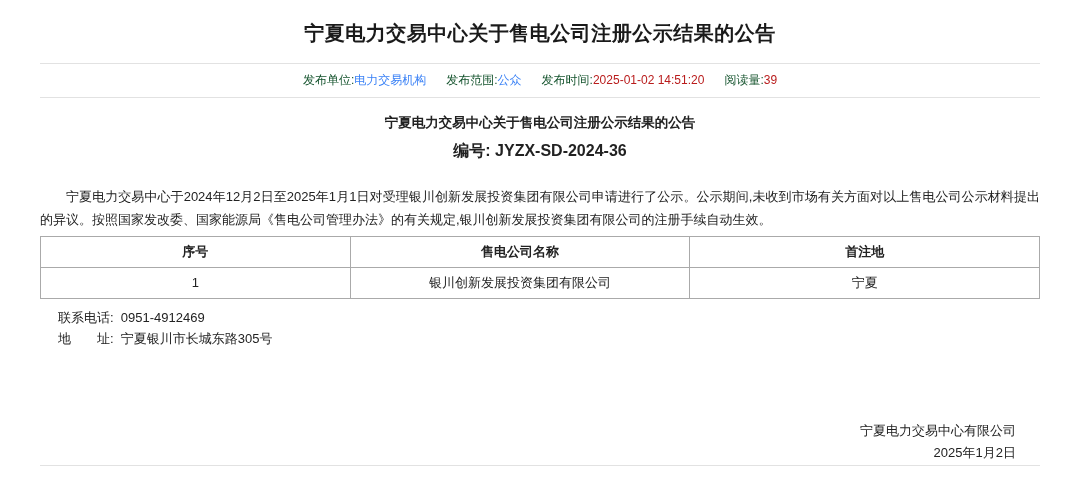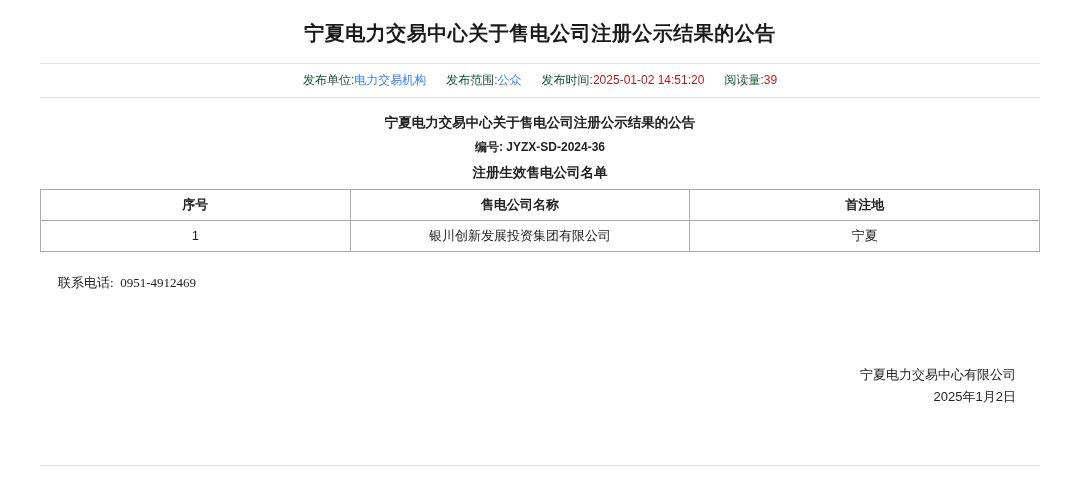--- a/index.html
+++ b/index.html
@@ -60,22 +60,22 @@
   }
   .sub-title {
     text-align: center;
     font-weight: bold;
     font-size: 13.5px;
     margin-bottom: 2px;
   }
   .doc-number {
     text-align: center;
     font-weight: bold;
-    font-size: 12px;
-    margin-bottom: 5px;
+    font-size: 16px;
+    margin-bottom: 22px;
   }
   .para {
     text-indent: 2em;
     text-align: justify;
     margin: 0 0 4px 0;
     font-size: 13px;
     line-height: 1.75;
   }
   .list-title {
     text-align: center;
@@ -99,25 +99,24 @@
     font-weight: bold;
     height: 22px;
   }
   table.reg-table td {
     height: 20px;
   }
   .col-1 { width: 31%; }
   .col-2 { width: 34%; margin-left: 20px; }
   .col-3 { width: 35%; }
   .contact-block {
-    margin-top: 20px;
+    margin-top: 8px;
     font-size: 13px;
     line-height: 1.65;
     padding-left: 18px;
-    font-family: Liberation Serif, serif;
   }
   .contact-row {
     white-space: pre;
   }
   .sign-block {
     margin-top: 70px;
     text-align: right;
     font-size: 13px;
     line-height: 1.7;
     padding-right: 24px;
@@ -139,42 +138,43 @@
 
   <div class="meta-bar">
     <span class="meta-item"><span class="meta-label">发布单位:</span><a class="meta-value-link" href="#">电力交易机构</a></span><span class="meta-item"><span class="meta-label">发布范围:</span><a class="meta-value-link" href="#">公众</a></span><span class="meta-item"><span class="meta-label">发布时间:</span><span class="meta-value-red">2025-01-02 14:51:20</span></span><span class="meta-item"><span class="meta-label">阅读量:</span><span class="meta-value-red">39</span></span>
   </div>
 
   <div class="body-wrap">
 
     <div class="sub-title">宁夏电力交易中心关于售电公司注册公示结果的公告</div>
     <div class="doc-number">编号: JYZX-SD-2024-36</div>
 
+    <p class="para">宁夏电力交易中心于2024年12月2日至2025年1月1日对受理银川创新发展投资集团有限公司申请进行了公示。公示期间,未收到市场有关方面对以上售电公司公示材料提出的异议。按照国家发改委、国家能源局《售电公司管理办法》的有关规定,银川创新发展投资集团有限公司的注册手续自动生效。</p>
 
-    <div class="list-title">注册生效售电公司名单</div>
 
     <table class="reg-table">
       <thead>
         <tr>
           <th class="col-1">序号</th>
           <th class="col-2">售电公司名称</th>
           <th class="col-3">首注地</th>
         </tr>
       </thead>
       <tbody>
         <tr>
           <td>1</td>
           <td>银川创新发展投资集团有限公司</td>
           <td>宁夏</td>
         </tr>
       </tbody>
     </table>
 
     <div class="contact-block">
       <div class="contact-row"><span>联系电话:</span>&nbsp;&nbsp;<span>0951-4912469</span></div>
+      <div class="contact-row"><span>地　　址:</span>&nbsp;&nbsp;<span>宁夏银川市长城东路305号</span></div>
     </div>
 
     <div class="sign-block">
       <div>宁夏电力交易中心有限公司</div>
       <div>2025年1月2日</div>
     </div>
 
   </div>
 
   <div class="footer-rule"></div>

